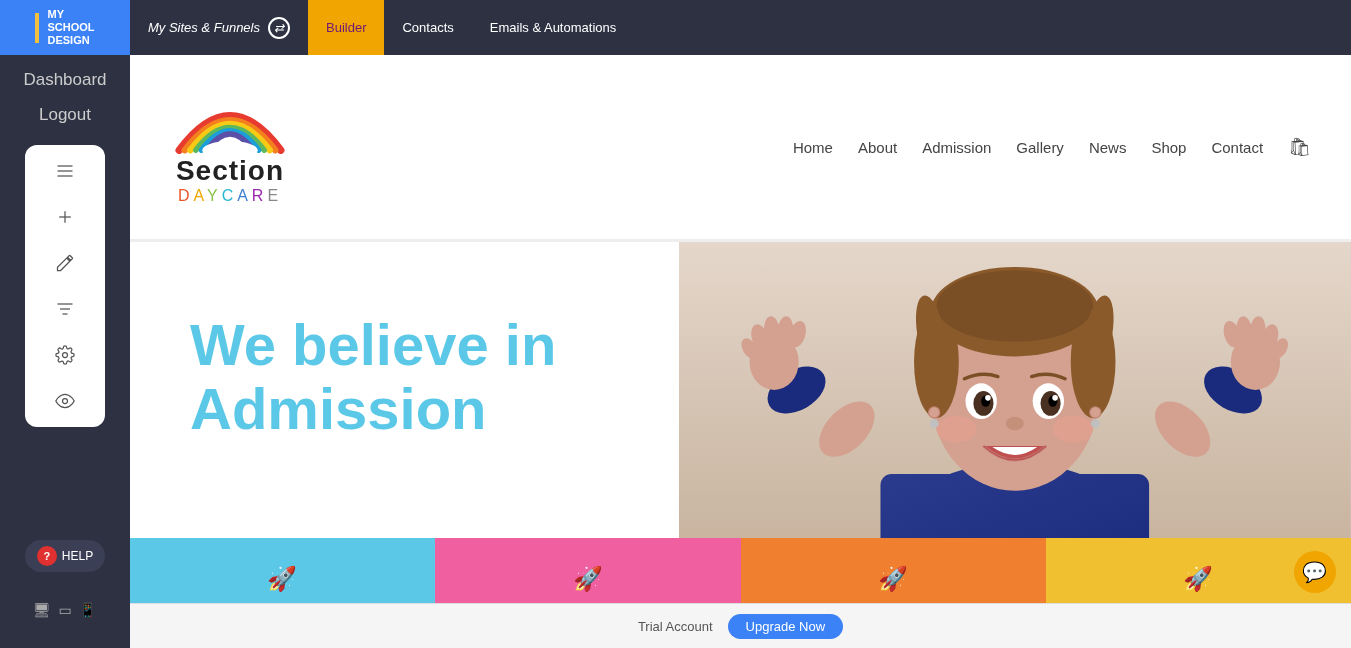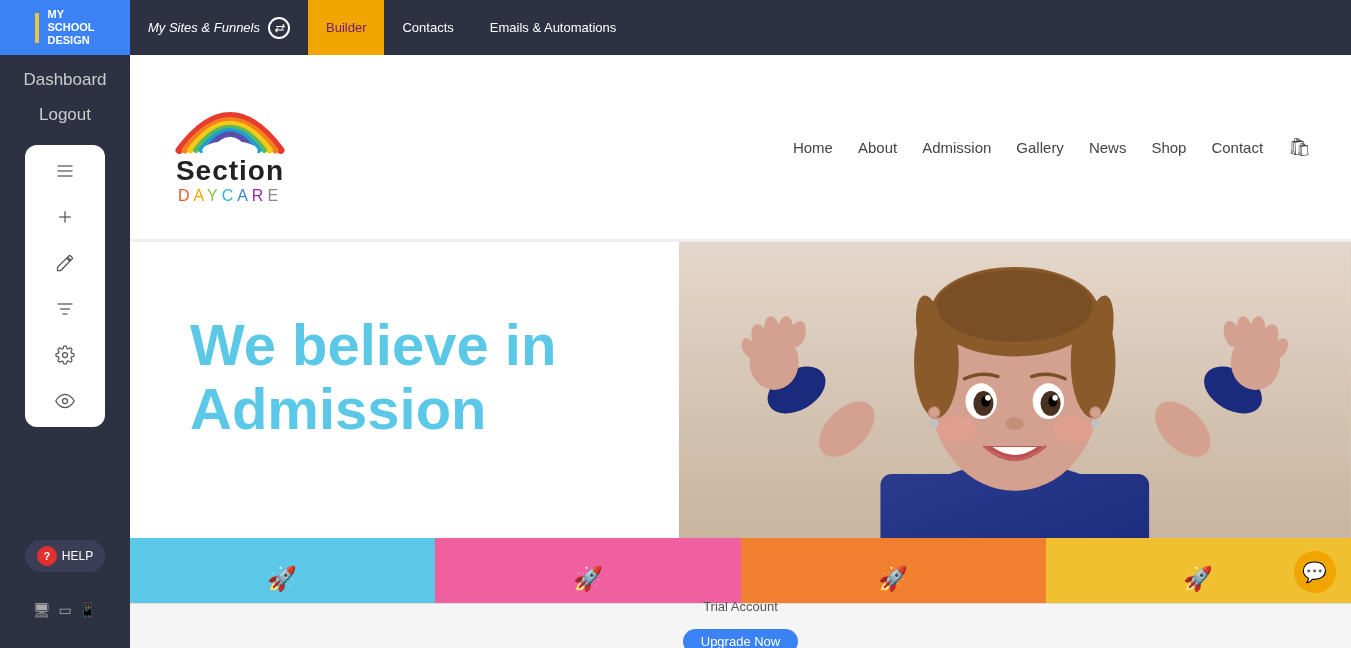--- a/index.html
+++ b/index.html
@@ -309,21 +309,20 @@
       align-items: center;
       justify-content: center;
       gap: 15px;
       font-size: 13px;
       color: #555;
       border-top: 1px solid #ddd;
       position: absolute;
       bottom: 0;
       left: 130px;
       right: 0;
-      flex-direction: column;
     }
     .upgrade-btn {
       background: #3b82f6;
       color: white;
       padding: 5px 18px;
       border-radius: 20px;
       font-size: 13px;
       cursor: pointer;
       border: none;
     }

